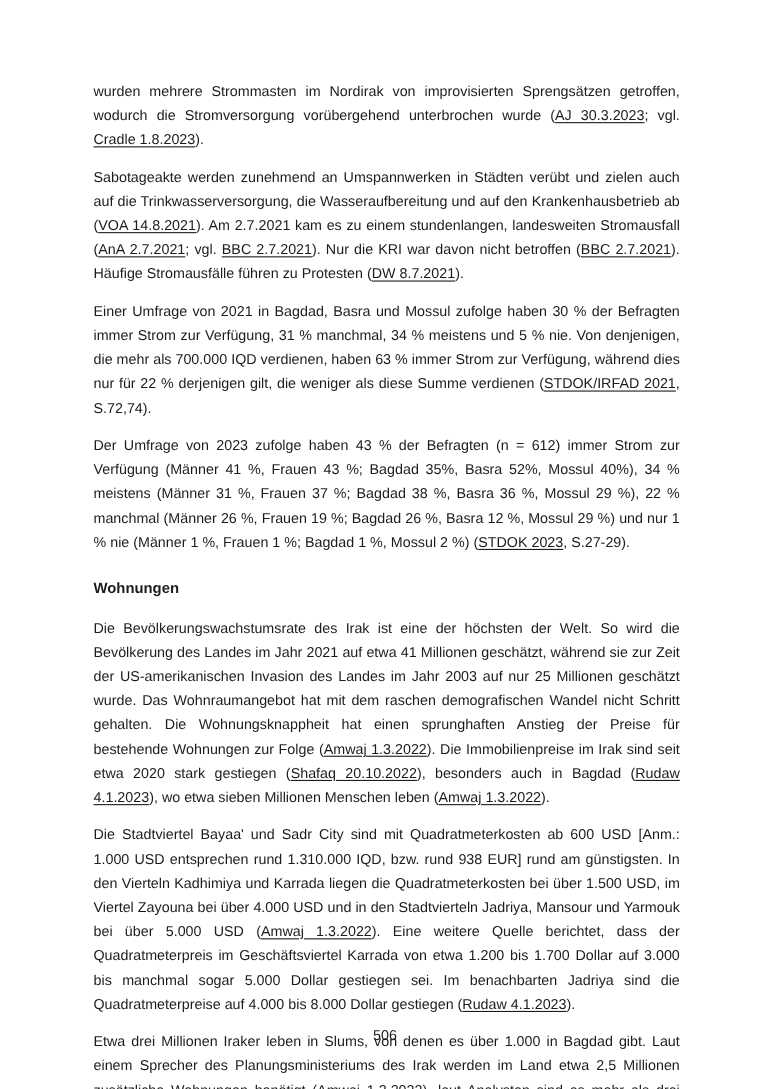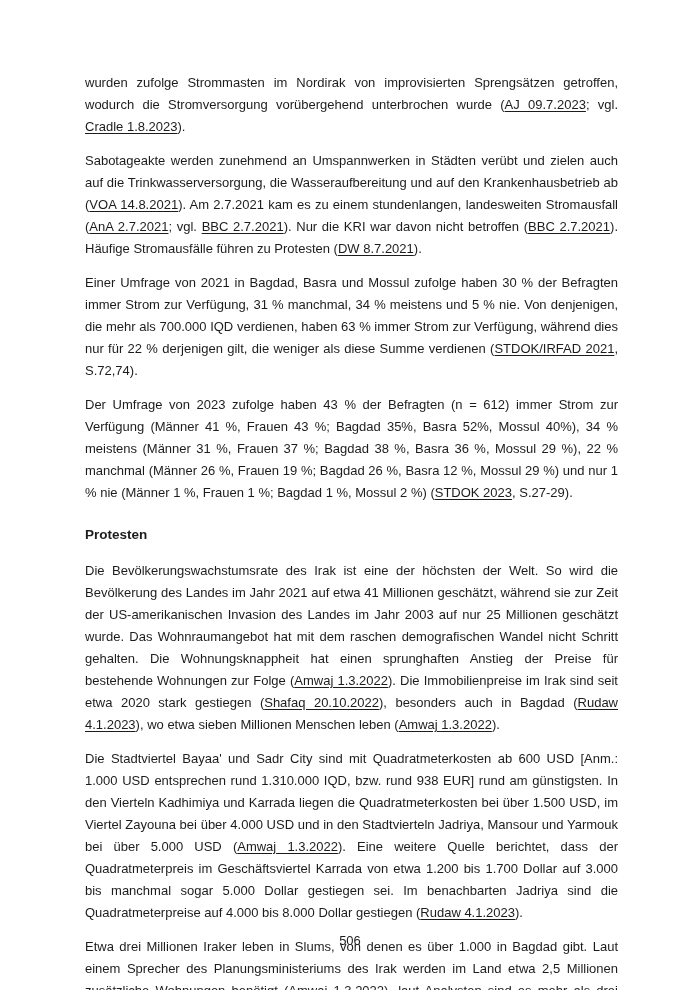--- a/index.html
+++ b/index.html
@@ -53,23 +53,23 @@
     text-align: center;
     font-size: 13px;
     color: #1c1c1c;
   }
 </style>
 </head>
 <body>
 
 <div class="page">
   <div class="content">
-      <p class="paragraph"><span>wurden zufolge Strommasten im Nordirak von improvisierten Sprengsätzen getroffen, wodurch die Stromversorgung vorübergehend unterbrochen wurde (</span><span class="citation-link">AJ 09.7.2023</span><span>; vgl. </span><span class="citation-link">Cradle 1.8.2023</span><span>).</span></p>
+      <p class="paragraph"><span>wurden mehrere Strommasten im Nordirak von improvisierten Sprengsätzen getroffen, wodurch die Stromversorgung vorübergehend unterbrochen wurde (</span><span class="citation-link">AJ 30.3.2023</span><span>; vgl. </span><span class="citation-link">Cradle 1.8.2023</span><span>).</span></p>
       <p class="paragraph"><span>Sabotageakte werden zunehmend an Umspannwerken in Städten verübt und zielen auch auf die Trinkwasserversorgung, die Wasseraufbereitung und auf den Krankenhausbetrieb ab (</span><span class="citation-link">VOA 14.8.2021</span><span>). Am 2.7.2021 kam es zu einem stundenlangen, landesweiten Stromausfall (</span><span class="citation-link">AnA 2.7.2021</span><span>; vgl. </span><span class="citation-link">BBC 2.7.2021</span><span>). Nur die KRI war davon nicht betroffen (</span><span class="citation-link">BBC 2.7.2021</span><span>). Häufige Stromausfälle führen zu Protesten (</span><span class="citation-link">DW 8.7.2021</span><span>).</span></p>
       <p class="paragraph"><span>Einer Umfrage von 2021 in Bagdad, Basra und Mossul zufolge haben 30 % der Befragten immer Strom zur Verfügung, 31 % manchmal, 34 % meistens und 5 % nie. Von denjenigen, die mehr als 700.000 IQD verdienen, haben 63 % immer Strom zur Verfügung, während dies nur für 22 % derjenigen gilt, die weniger als diese Summe verdienen (</span><span class="citation-link">STDOK/IRFAD 2021</span><span>, S.72,74).</span></p>
       <p class="paragraph"><span>Der Umfrage von 2023 zufolge haben 43 % der Befragten (n = 612) immer Strom zur Verfügung (Männer 41 %, Frauen 43 %; Bagdad 35%, Basra 52%, Mossul 40%), 34 % meistens (Männer 31 %, Frauen 37 %; Bagdad 38 %, Basra 36 %, Mossul 29 %), 22 % manchmal (Männer 26 %, Frauen 19 %; Bagdad 26 %, Basra 12 %, Mossul 29 %) und nur 1 % nie (Männer 1 %, Frauen 1 %; Bagdad 1 %, Mossul 2 %) (</span><span class="citation-link">STDOK 2023</span><span>, S.27-29).</span></p>
-      <h2 class="heading">Protesten</h2>
+      <h2 class="heading">Wohnungen</h2>
       <p class="paragraph"><span>Die Bevölkerungswachstumsrate des Irak ist eine der höchsten der Welt. So wird die Bevölkerung des Landes im Jahr 2021 auf etwa 41 Millionen geschätzt, während sie zur Zeit der US-amerikanischen Invasion des Landes im Jahr 2003 auf nur 25 Millionen geschätzt wurde. Das Wohnraumangebot hat mit dem raschen demografischen Wandel nicht Schritt gehalten. Die Wohnungsknappheit hat einen sprunghaften Anstieg der Preise für bestehende Wohnungen zur Folge (</span><span class="citation-link">Amwaj 1.3.2022</span><span>). Die Immobilienpreise im Irak sind seit etwa 2020 stark gestiegen (</span><span class="citation-link">Shafaq 20.10.2022</span><span>), besonders auch in Bagdad (</span><span class="citation-link">Rudaw 4.1.2023</span><span>), wo etwa sieben Millionen Menschen leben (</span><span class="citation-link">Amwaj 1.3.2022</span><span>).</span></p>
       <p class="paragraph"><span>Die Stadtviertel Bayaa' und Sadr City sind mit Quadratmeterkosten ab 600 USD [Anm.: 1.000 USD entsprechen rund 1.310.000 IQD, bzw. rund 938 EUR] rund am günstigsten. In den Vierteln Kadhimiya und Karrada liegen die Quadratmeterkosten bei über 1.500 USD, im Viertel Zayouna bei über 4.000 USD und in den Stadtvierteln Jadriya, Mansour und Yarmouk bei über 5.000 USD (</span><span class="citation-link">Amwaj 1.3.2022</span><span>). Eine weitere Quelle berichtet, dass der Quadratmeterpreis im Geschäftsviertel Karrada von etwa 1.200 bis 1.700 Dollar auf 3.000 bis manchmal sogar 5.000 Dollar gestiegen sei. Im benachbarten Jadriya sind die Quadratmeterpreise auf 4.000 bis 8.000 Dollar gestiegen (</span><span class="citation-link">Rudaw 4.1.2023</span><span>).</span></p>
       <p class="paragraph"><span>Etwa drei Millionen Iraker leben in Slums, von denen es über 1.000 in Bagdad gibt. Laut einem Sprecher des Planungsministeriums des Irak werden im Land etwa 2,5 Millionen zusätzliche Wohnungen benötigt (</span><span class="citation-link">Amwaj 1.3.2022</span><span>), laut Analysten sind es mehr als drei Millionen Wohneinheiten (</span></p>
     </div>
   <div class="footer">506</div>
 </div>
 
 </body></html>

